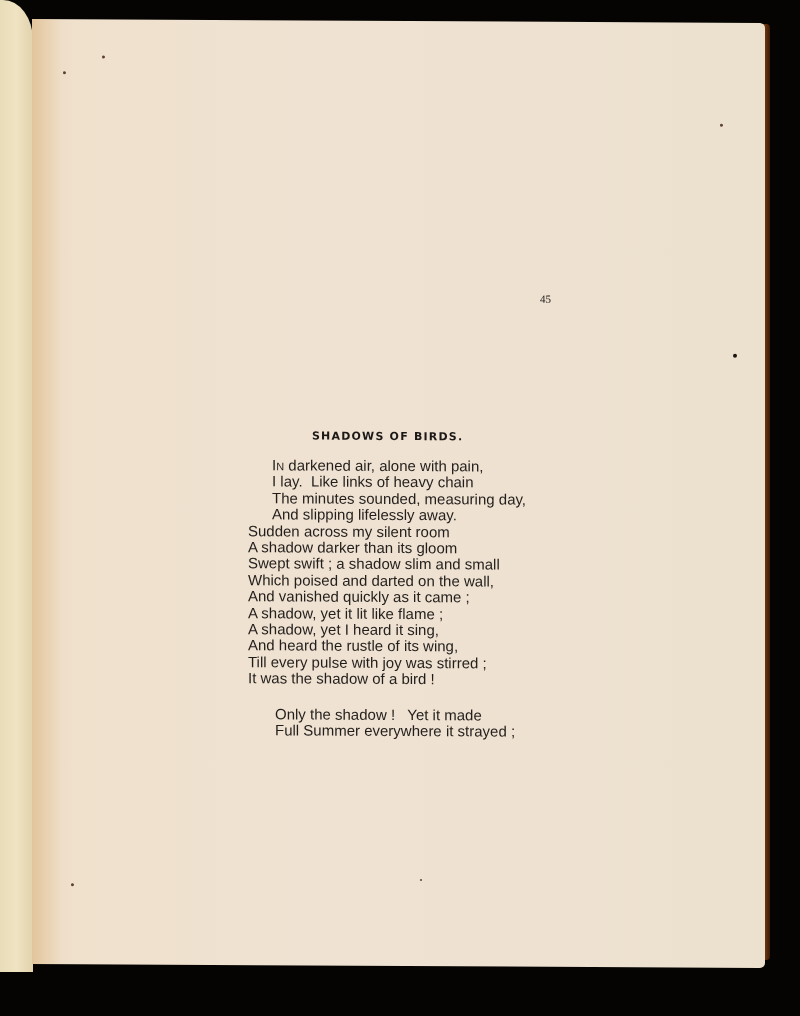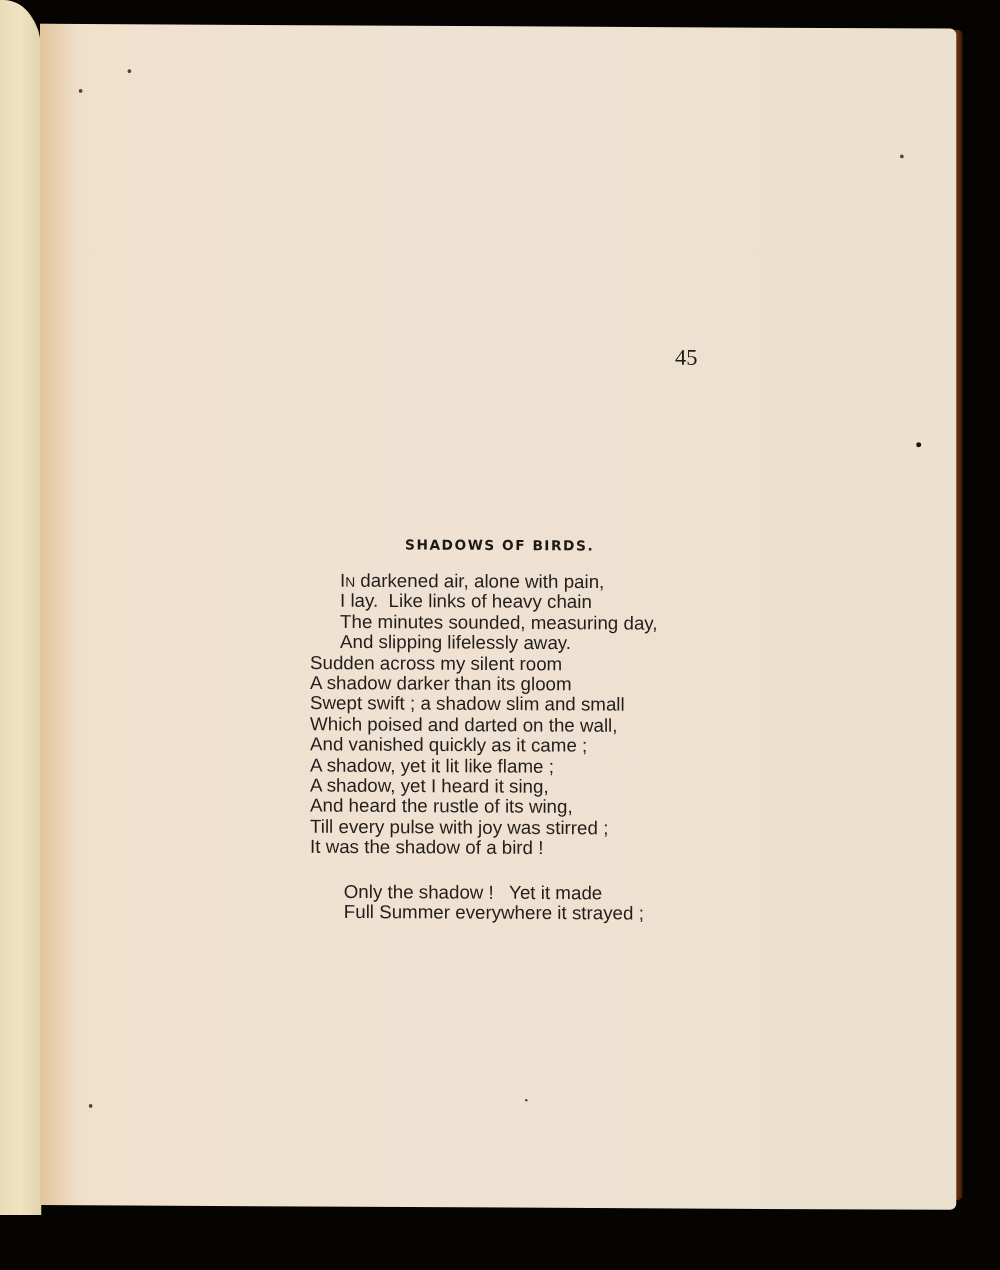--- a/index.html
+++ b/index.html
@@ -22,25 +22,25 @@
       position: absolute; left: 32px; top: 21px; width: 733px; height: 945px;
       background: linear-gradient(90deg, #ecd9c0 0%, #f0e1cd 6%, #efe2d2 40%, #ece0cf 100%);
       border-top-right-radius: 5px; border-bottom-right-radius: 5px;
       transform: skewY(0.3deg);
     }
     .gutter-shadow {
       position: absolute; left: 0; top: 0; width: 30px; height: 100%;
       background: linear-gradient(90deg, rgba(210,160,90,0.35), rgba(210,160,90,0));
     }
     .page-number {
-      position: absolute; left: 508px; top: 254px;
-      font-family: "Liberation Serif", serif; font-size: 18px; color: #1d1a17;
+      position: absolute; left: 508px; top: 271px;
+      font-family: "Liberation Serif", serif; font-size: 11px; color: #1d1a17;
     }
     .title {
-      position: absolute; left: 292px; top: 409px;
+      position: absolute; left: 280px; top: 409px;
       font-family: "DejaVu Sans", sans-serif; font-weight: bold;
       font-size: 11px; letter-spacing: 1.2px; color: #1b1816;
     }
     .poem {
       position: absolute; left: 216px; top: 437px;
       font-family: Liberation Sans, sans-serif; font-size: 15px;
       line-height: 16.4px; color: #221e1b;
     }
     .line { white-space: pre; }
     .indent { padding-left: 24px; }

